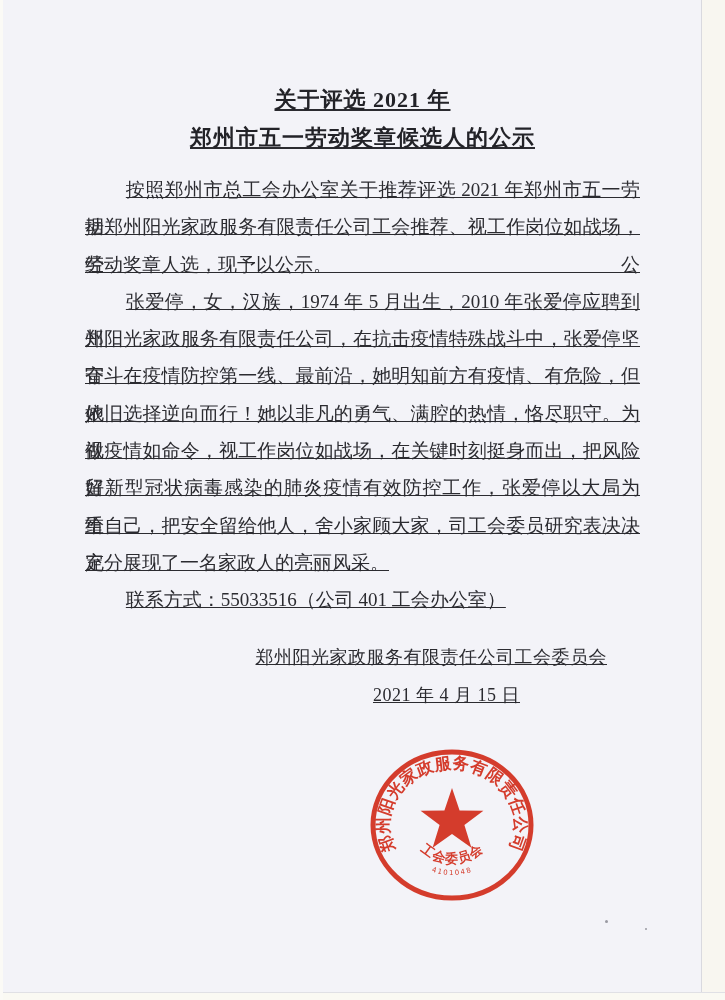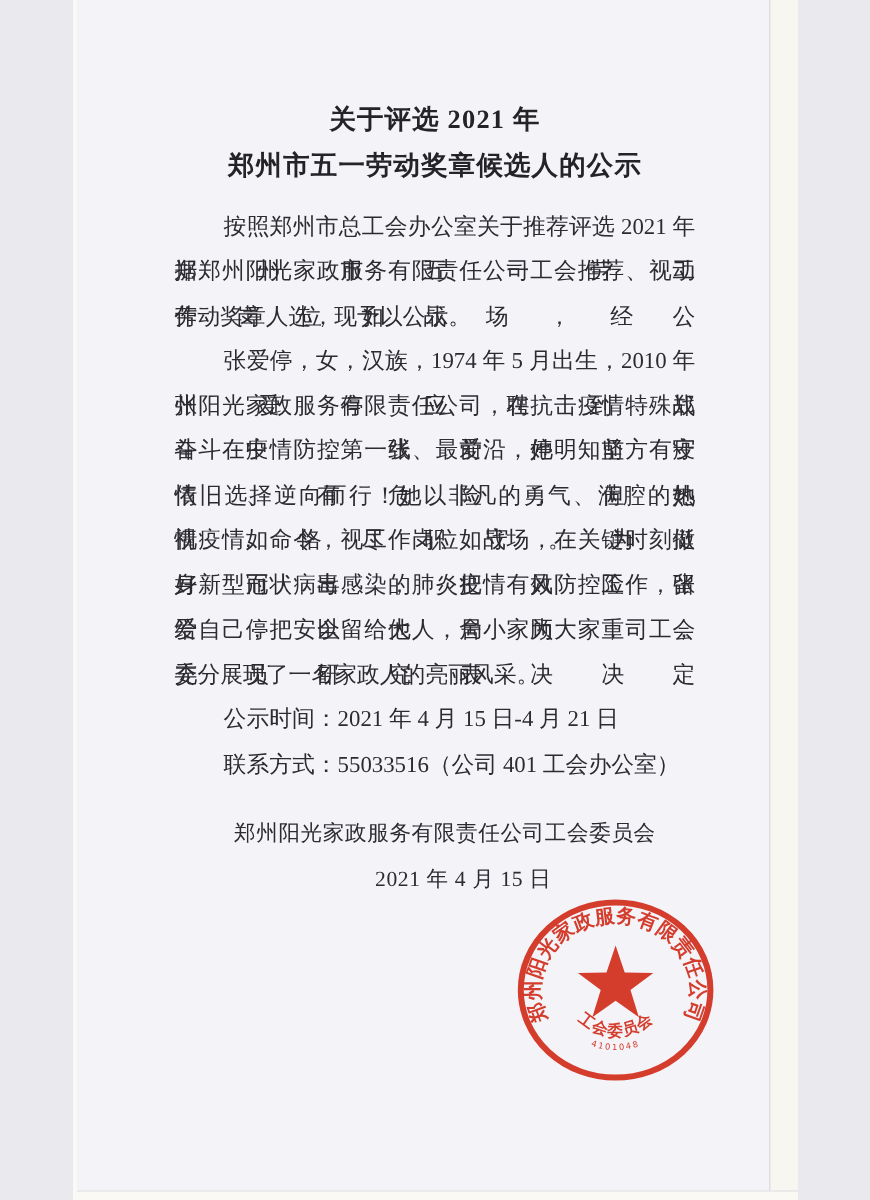--- a/index.html
+++ b/index.html
@@ -1,23 +1,24 @@
 <!DOCTYPE html>
 <html><head>
 <meta charset="utf-8">
 <style>
   html,body{margin:0;padding:0;background:#e9e9ee;}
   .page{
     position:relative;
-    width:604px;height:1000px;
+    width:725px;height:1000px;
     background:#f3f3f8;
     font-family:"Liberation Serif","DejaVu Serif",serif;
     color:#2b2b30;
     overflow:hidden;
     margin:0 auto;
+    text-decoration:underline;
   }
   .title-block{padding-top:81px;text-align:center;}
   .title-line{
     line-height:38px;height:38px;
     font-size:22px;font-weight:bold;color:#232328;
     letter-spacing:1px;
   }
   .doc-body{margin:14px 85px 0 85px;}
   .line{
     height:37.3px;line-height:37.3px;
@@ -71,21 +72,20 @@
       <div class="line fill">据郑州阳光家政服务有限责任公司工会推荐、视工作岗位如战场，经公</div>
       <div class="line">劳动奖章人选，现予以公示。</div>
       <div class="line indent fill">张爱停，女，汉族，1974 年 5 月出生，2010 年张爱停应聘到郑</div>
       <div class="line fill">州阳光家政服务有限责任公司，在抗击疫情特殊战斗中，张爱停坚守</div>
       <div class="line fill">奋斗在疫情防控第一线、最前沿，她明知前方有疫情、有危险，但她</div>
       <div class="line fill">依旧选择逆向而行！她以非凡的勇气、满腔的热情，恪尽职守。为做</div>
       <div class="line fill">视疫情如命令，视工作岗位如战场，在关键时刻挺身而出，把风险留</div>
       <div class="line fill">好新型冠状病毒感染的肺炎疫情有效防控工作，张爱停以大局为重，</div>
       <div class="line fill">给自己，把安全留给他人，舍小家顾大家，司工会委员研究表决决定</div>
       <div class="line">充分展现了一名家政人的亮丽风采。</div>
-      <div class="line indent">公示时间：2021 年 4 月 15 日-4 月 21 日</div>
       <div class="line indent">联系方式：55033516（公司 401 工会办公室）</div>
     </div>
 
   <div class="signature">郑州阳光家政服务有限责任公司工会委员会</div>
   <div class="sig-date">2021 年 4 月 15 日</div>
 
   <svg class="stamp" viewBox="0 0 168 158">
     <ellipse cx="84" cy="79" rx="79" ry="73" fill="none" stroke="#dd2e1b" stroke-width="5"></ellipse>
     <path id="arcTop" d="M 24.8 97.8 A 63 56 0 1 1 143.2 97.8" fill="none"></path>
     <text font-size="16.5" font-weight="bold" fill="#dd2e1b" letter-spacing="0.5" font-family="Liberation Serif, DejaVu Serif, serif">

